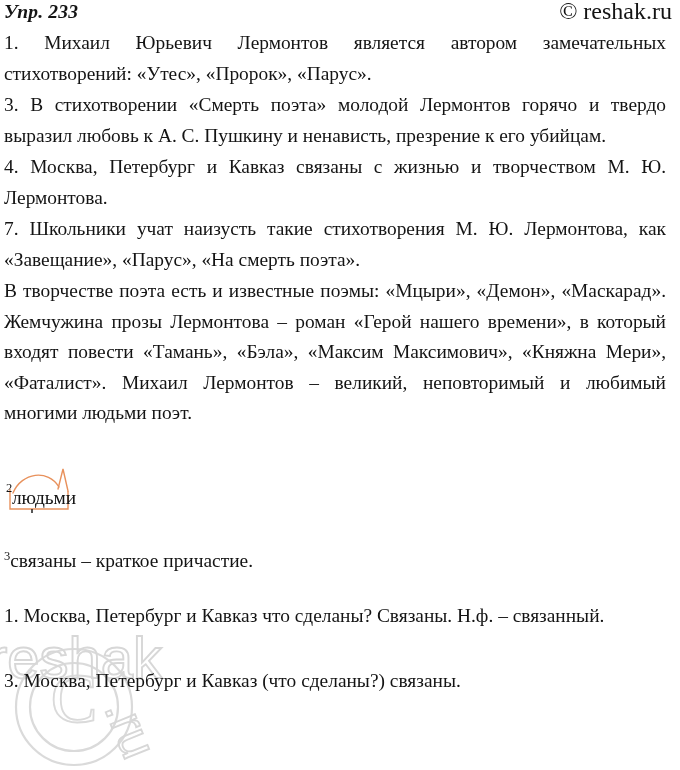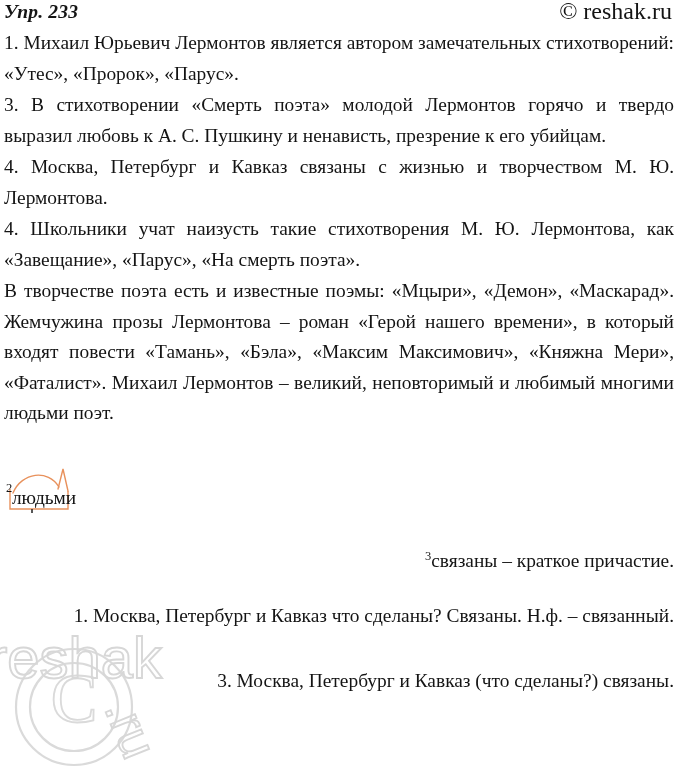--- a/index.html
+++ b/index.html
@@ -62,28 +62,28 @@
     padding-right: 2px;
   }
 
   
   .content {
     position: relative;
     z-index: 2;
     margin-top: 3px;
   }
   p.para {
-    margin: 0 0 1px 0;
+    margin: 0 8px 1px 0;
     font-size: 19.4px;
     line-height: 30.5px;
     text-align: justify;
     text-justify: inter-word;
     hyphens: none;
   }
-  p.para.nojust { text-align: right; }
+  p.para.nojust { text-align: left; }
 
   .sup {
     font-size: 12.5px;
     vertical-align: super;
     line-height: 0;
   }
   .uline { text-underline-offset: 1.5px; }
 
   
   .morph-wrap {
@@ -151,21 +151,21 @@
 
   <div class="header">
     <div class="exercise-title">Упр. 233</div>
     <div class="copyright">© reshak.ru</div>
   </div>
 
   <div class="content">
     <p class="para">1. Михаил Юрьевич Лермонтов является автором замечательных стихотворений: «Утес», «Пророк», «Парус».</p>
     <p class="para">3. В стихотворении «Смерть поэта» молодой Лермонтов горячо и твердо выразил любовь к А. С. Пушкину и ненависть, презрение к его убийцам.</p>
     <p class="para">4. Москва, Петербург и Кавказ связаны с жизнью и творчеством М. Ю. Лермонтова.</p>
-    <p class="para">4. Школьники учат наизусть такие стихотворения М. Ю. Лермонтова, как «Завещание», «Парус», «На смерть поэта».</p>
+    <p class="para">7. Школьники учат наизусть такие стихотворения М. Ю. Лермонтова, как «Завещание», «Парус», «На смерть поэта».</p>
     <p class="para">В творчестве поэта есть и известные поэмы: «Мцыри», «Демон», «Маскарад». Жемчужина прозы Лермонтова – роман «Герой нашего времени», в который входят повести «Тамань», «Бэла», «Максим Максимович», «Княжна Мери», «Фаталист». Михаил Лермонтов – великий, неповторимый и любимый многими людьми поэт.</p>
   </div>
 
   <div class="morph-wrap">
     <div class="morph">
       <svg width="180" height="56" viewBox="0 0 180 56" aria-hidden="true">
 
         <path d="M 7 28 C 16 7, 42 4, 53 22" fill="none" stroke="#e8915c" stroke-width="1.4" stroke-linecap="round"></path>
 
         <path d="M 52 24 L 57 4 L 62 26" fill="none" stroke="#e8915c" stroke-width="1.4" stroke-linejoin="miter" stroke-linecap="round"></path>

